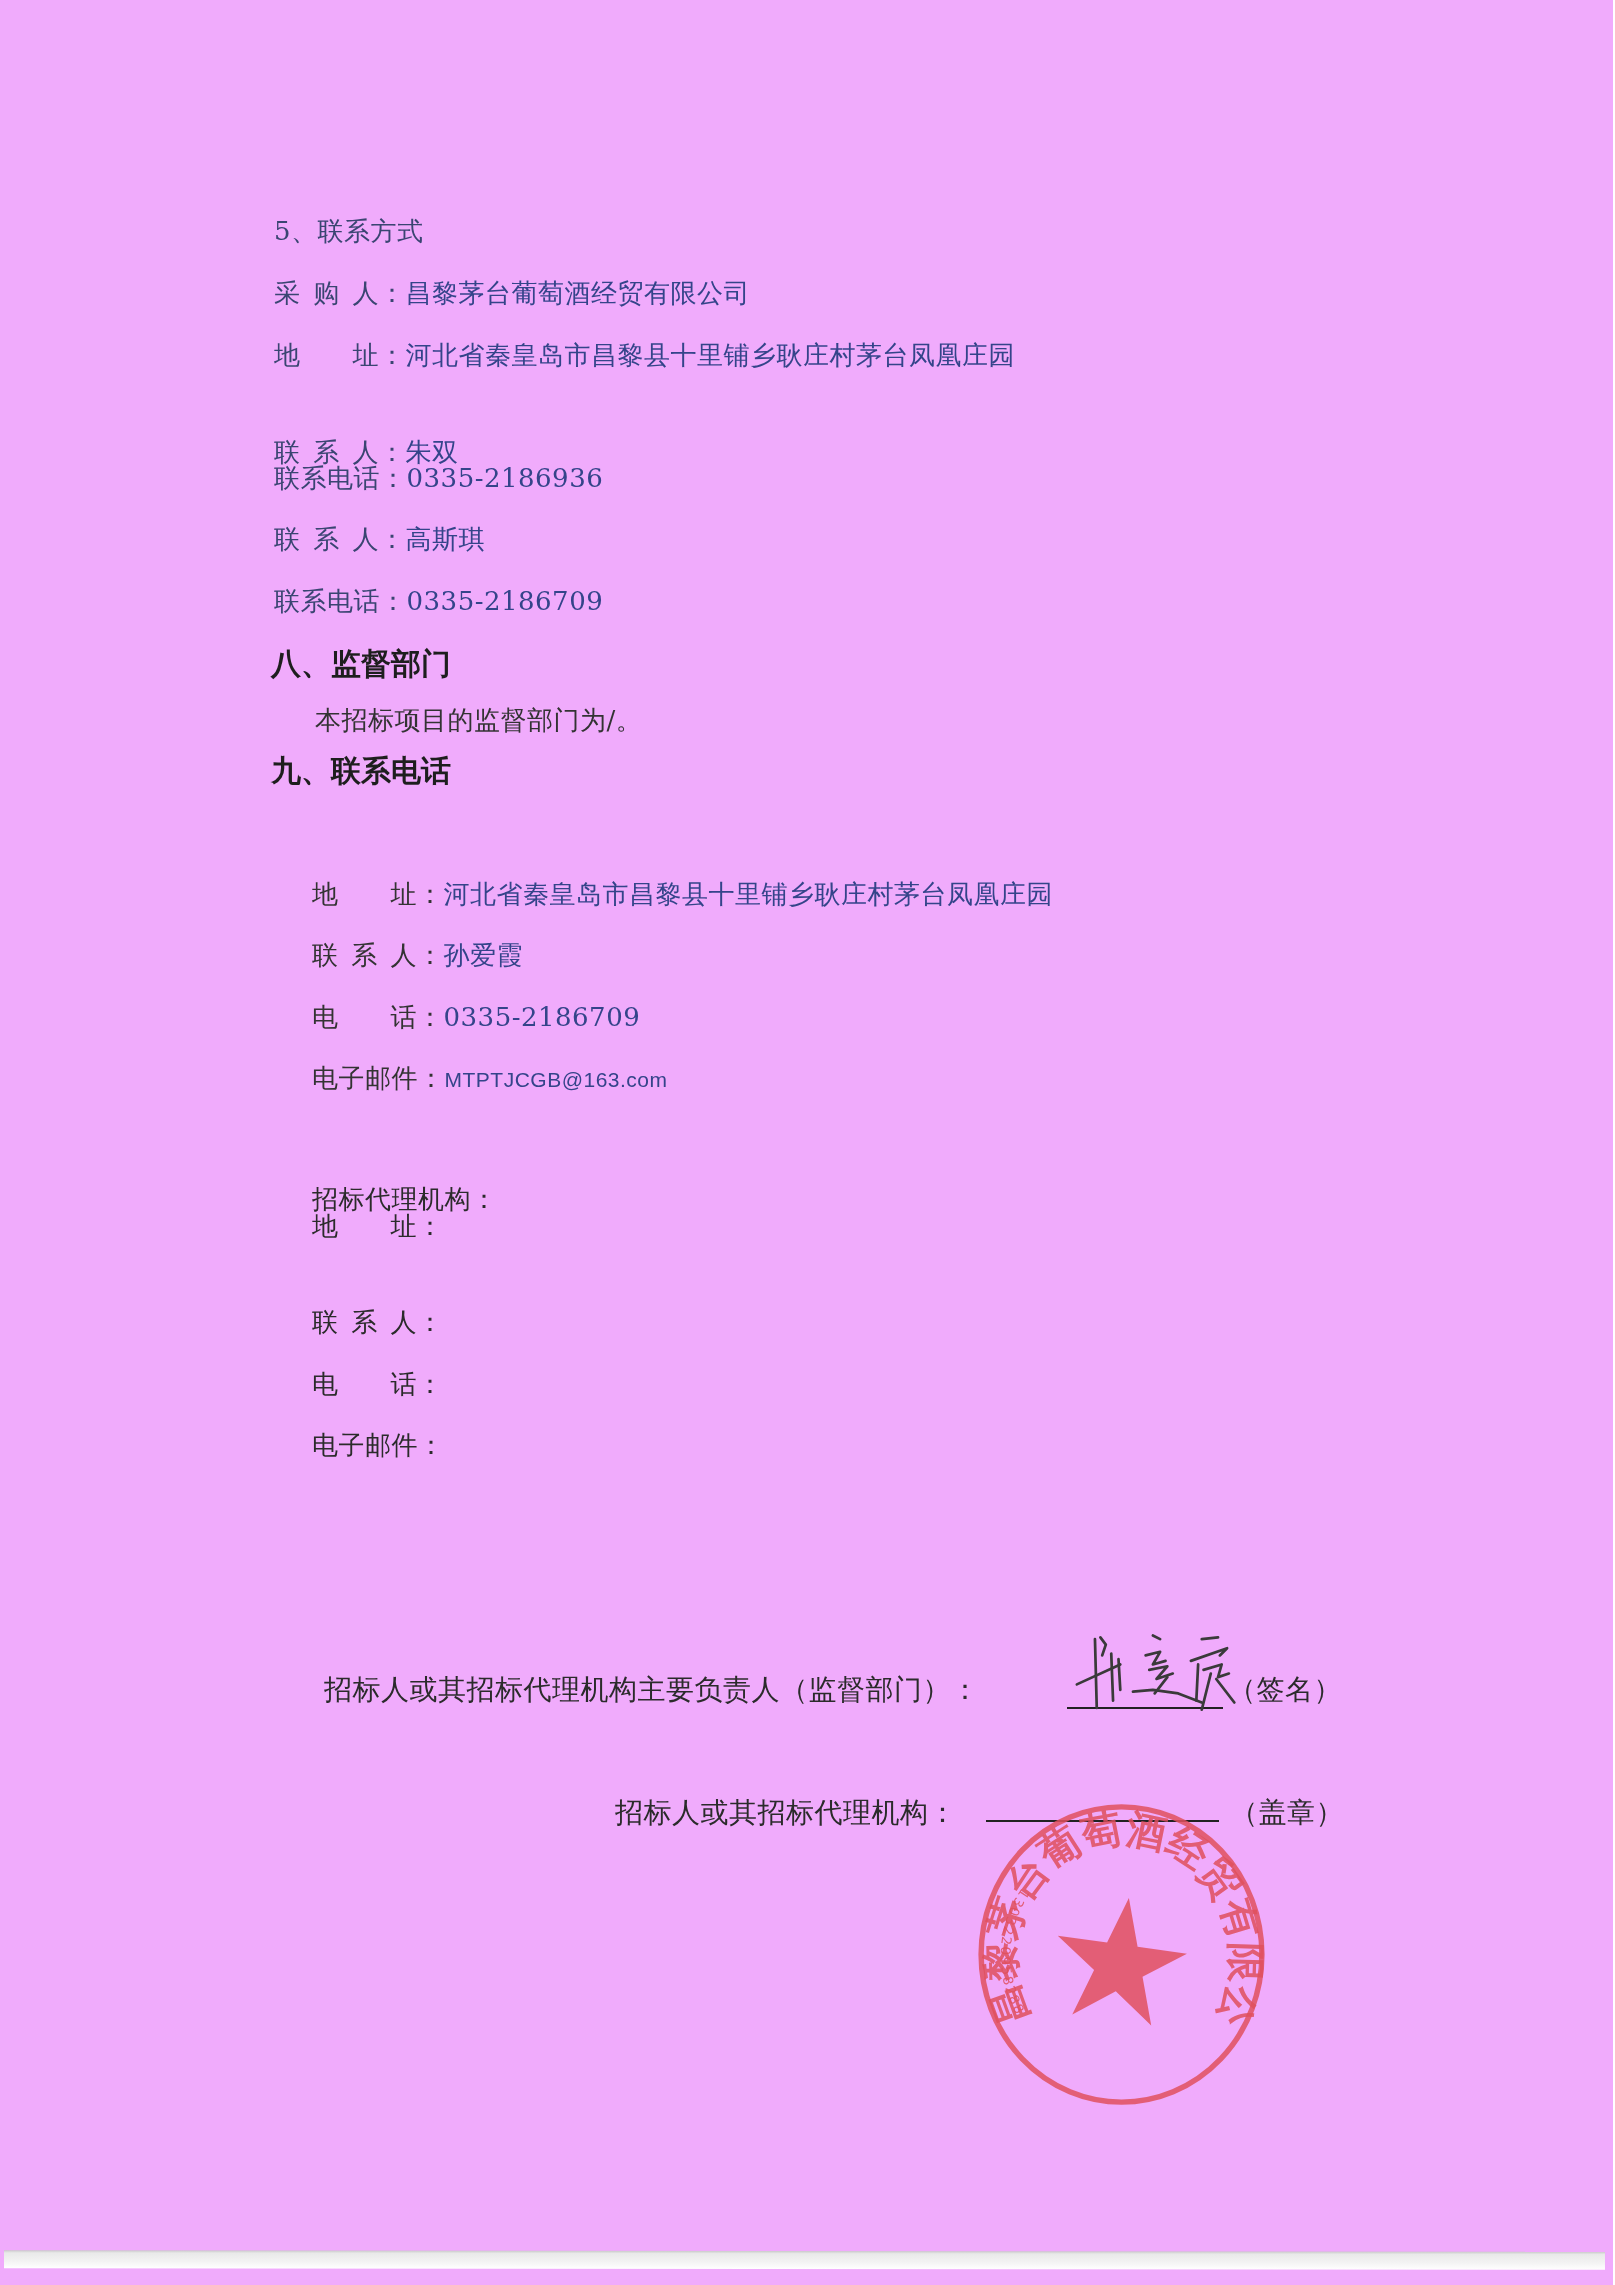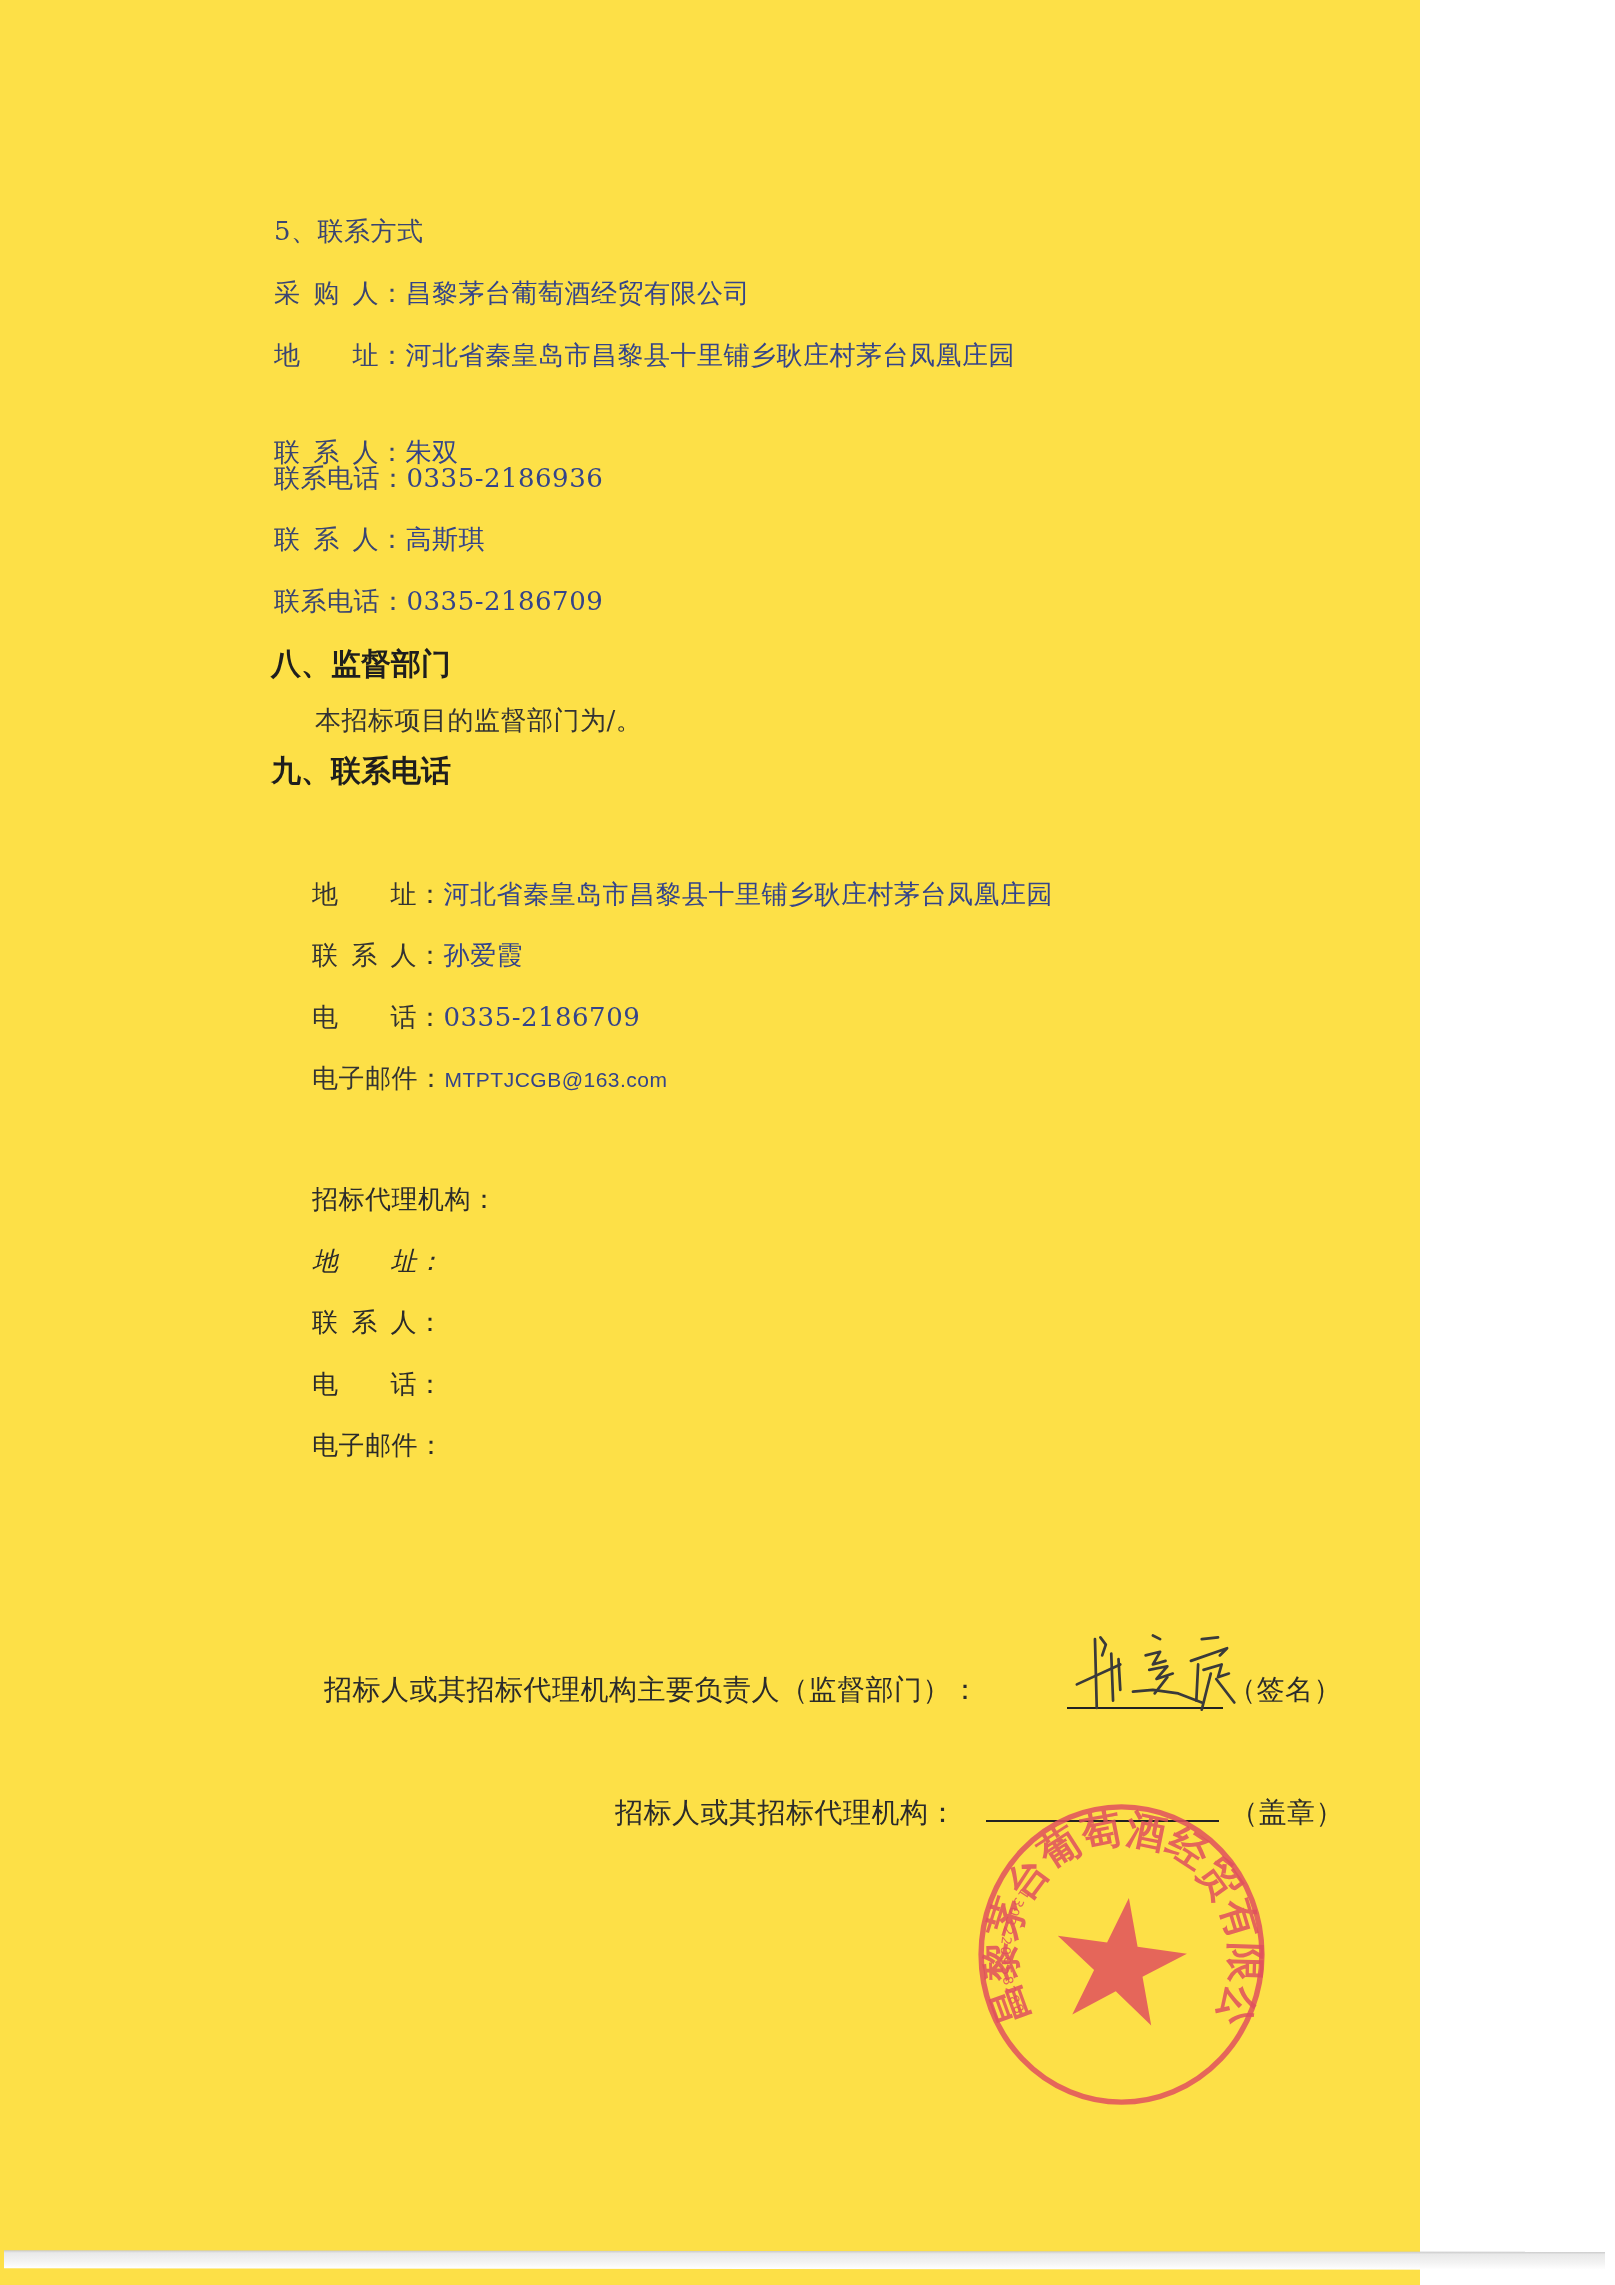--- a/index.html
+++ b/index.html
@@ -11,23 +11,23 @@
       width: 1616px;
       height: 2286px;
       position: relative;
       overflow: hidden;
       font-family: "DejaVu Serif", "Liberation Serif", serif;
       color: #2a2a2a;
     }
     .page {
       position: absolute;
       left: 0; top: 0;
-      width: 1420px;
+      width: 1613px;
       height: 2286px;
-      background: #fde047;
+      background: #f0abfc;
     }
     .line {
       position: absolute;
       font-size: 26px;
       line-height: 36px;
       white-space: nowrap;
       letter-spacing: 0.5px;
     }
     .label { color: #3a4572; }
     .blue { color: #34448a; }
@@ -120,21 +120,21 @@
   <div class="line" style="left:312px; top:999px;text-align:right;">
     <span class="grey"><span>电</span><span class="sp" style="width:52px"></span><span>话</span><span>：</span></span><span class="blue">0335-2186709</span>
   </div>
 
   <div class="line" style="left:312px; top:1060px;">
     <span class="grey"><span>电子邮件</span><span>：</span></span><span class="blue" style="font-family:Liberation Sans, sans-serif; font-size:21px;">MTPTJCGB@163.com</span>
   </div>
 
   <div class="line dark" style="left:312px; top:1181px;">招标代理机构：</div>
 
-  <div class="line dark" style="left:312px; top:1243px;font-style:italic;">
+  <div class="line dark" style="left:312px; top:1208px;">
     <span>地</span><span class="sp" style="width:52px"></span><span>址</span><span>：</span><span></span>
   </div>
 
   <div class="line dark" style="left:312px; top:1304px;">
     <span>联</span><span class="sp" style="width:12.7px"></span><span>系</span><span class="sp" style="width:12.7px"></span><span>人</span><span>：</span><span></span>
   </div>
 
   <div class="line dark" style="left:312px; top:1366px;">
     <span>电</span><span class="sp" style="width:52px"></span><span>话</span><span>：</span><span></span>
   </div>

